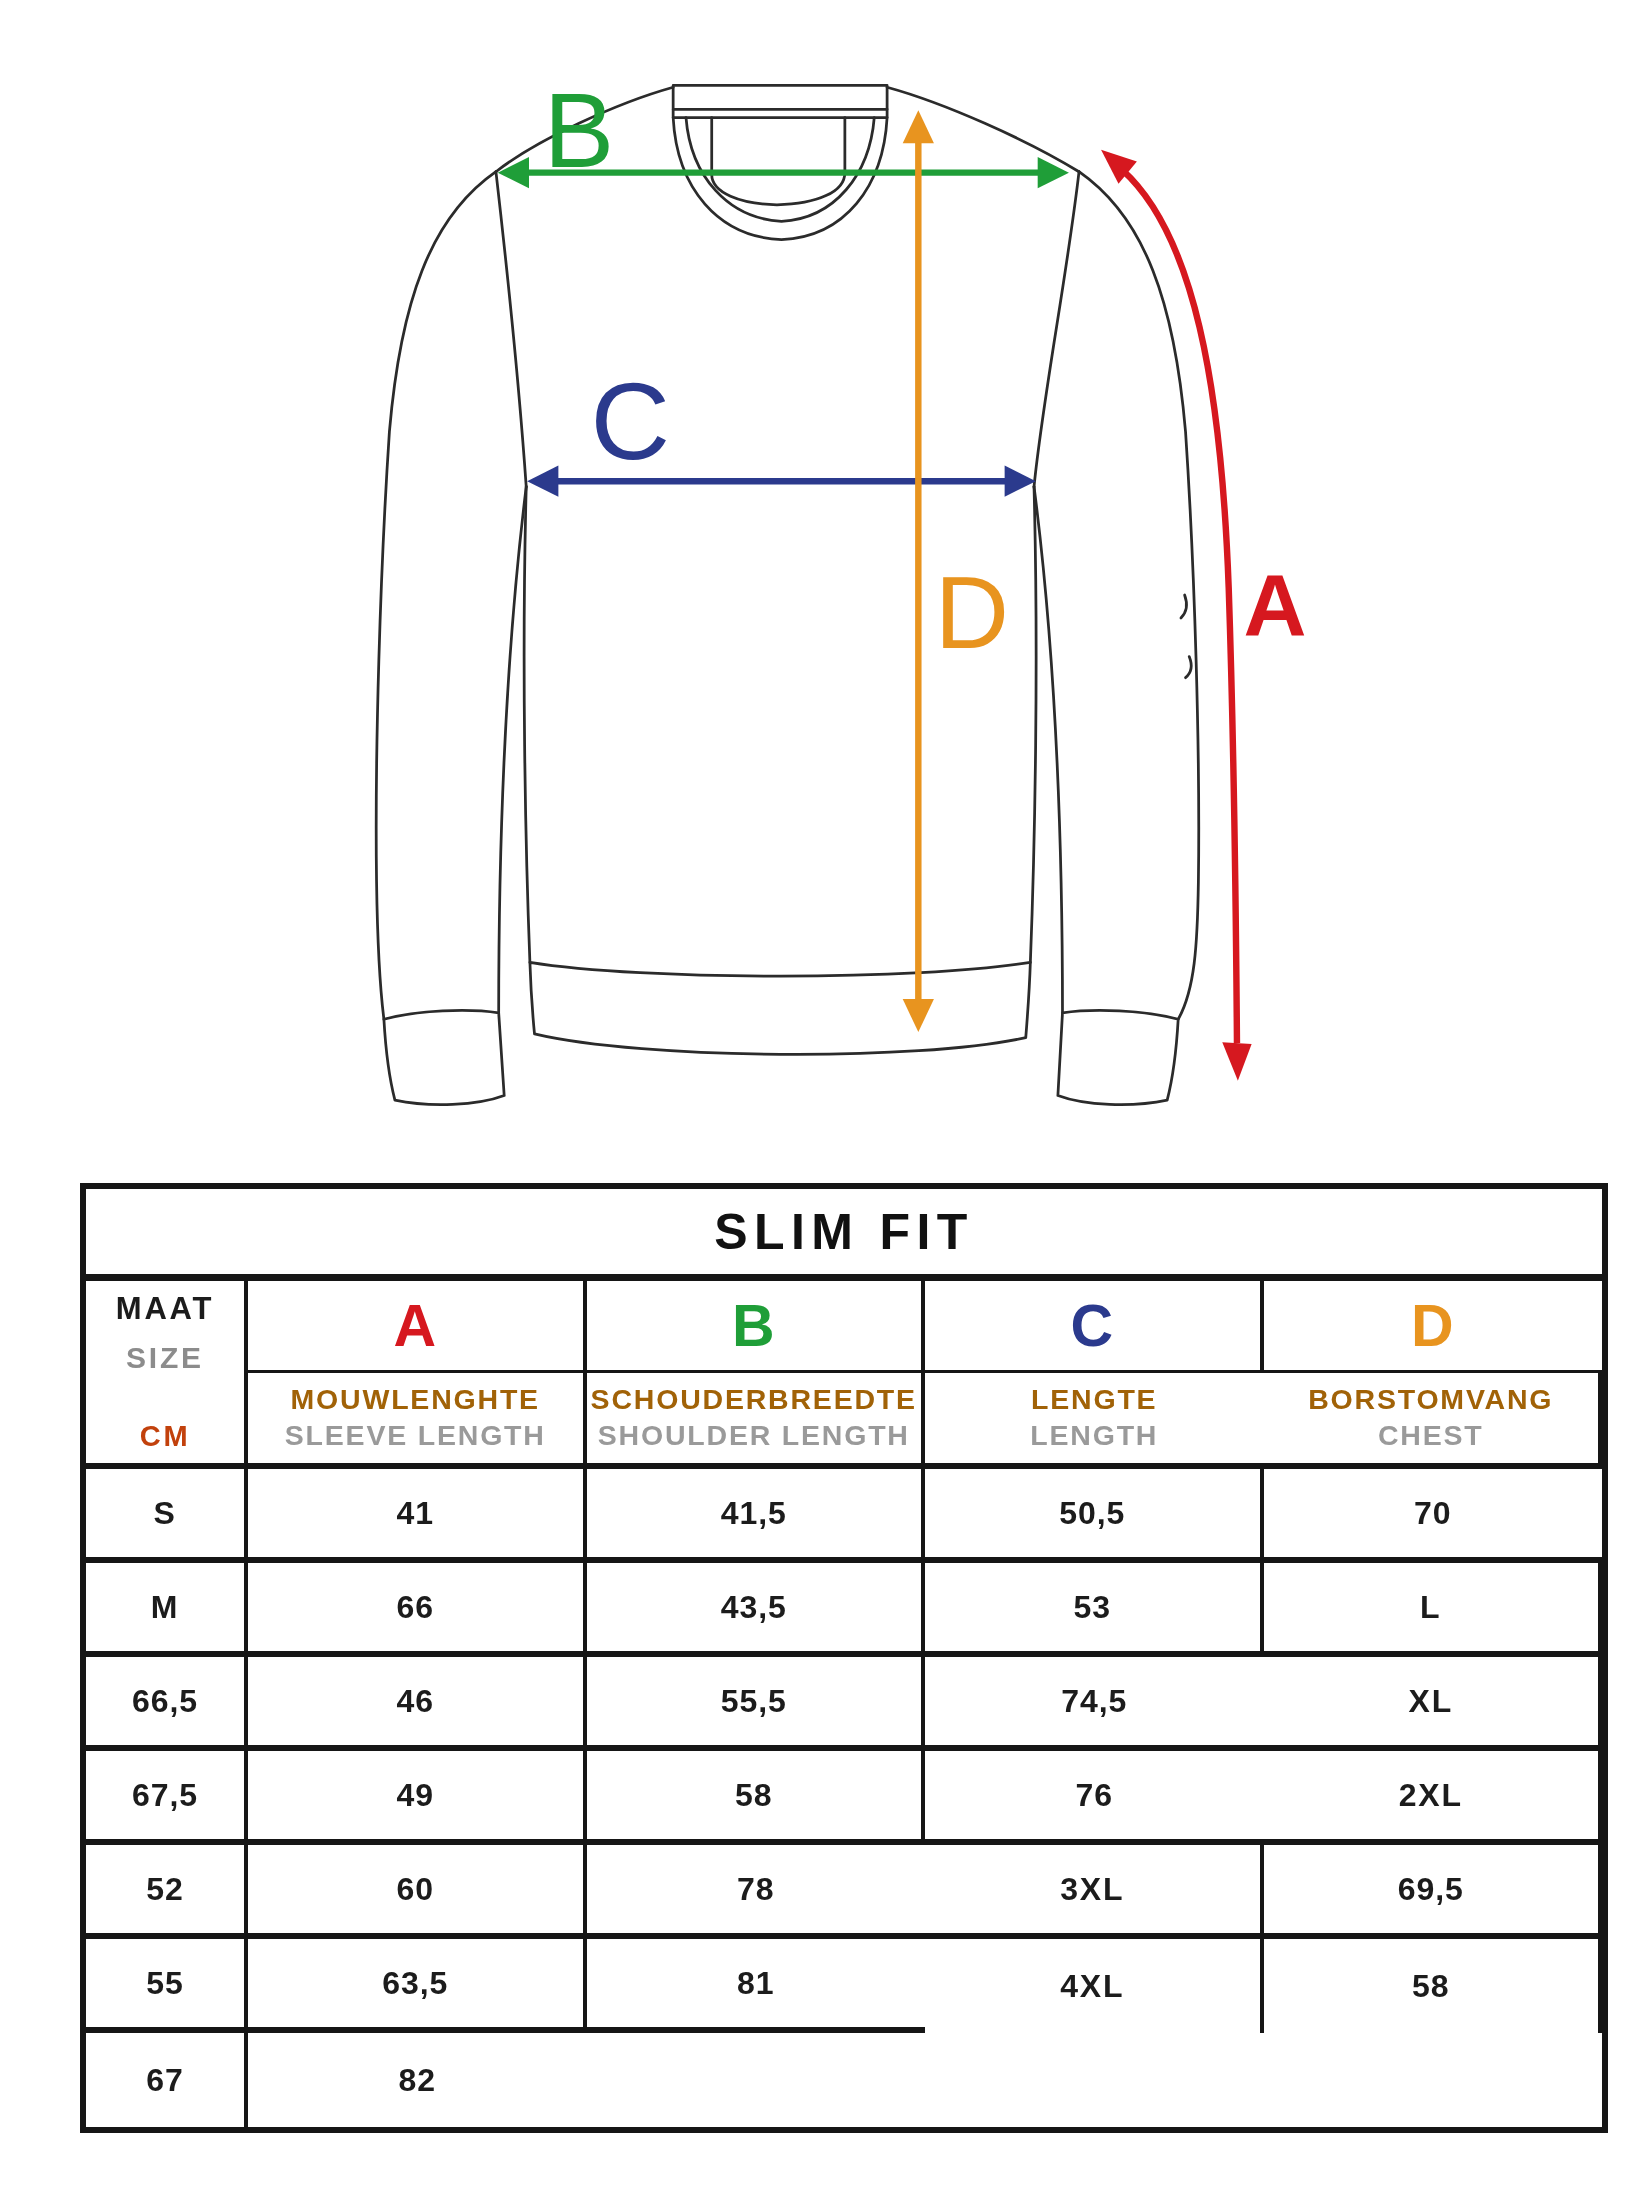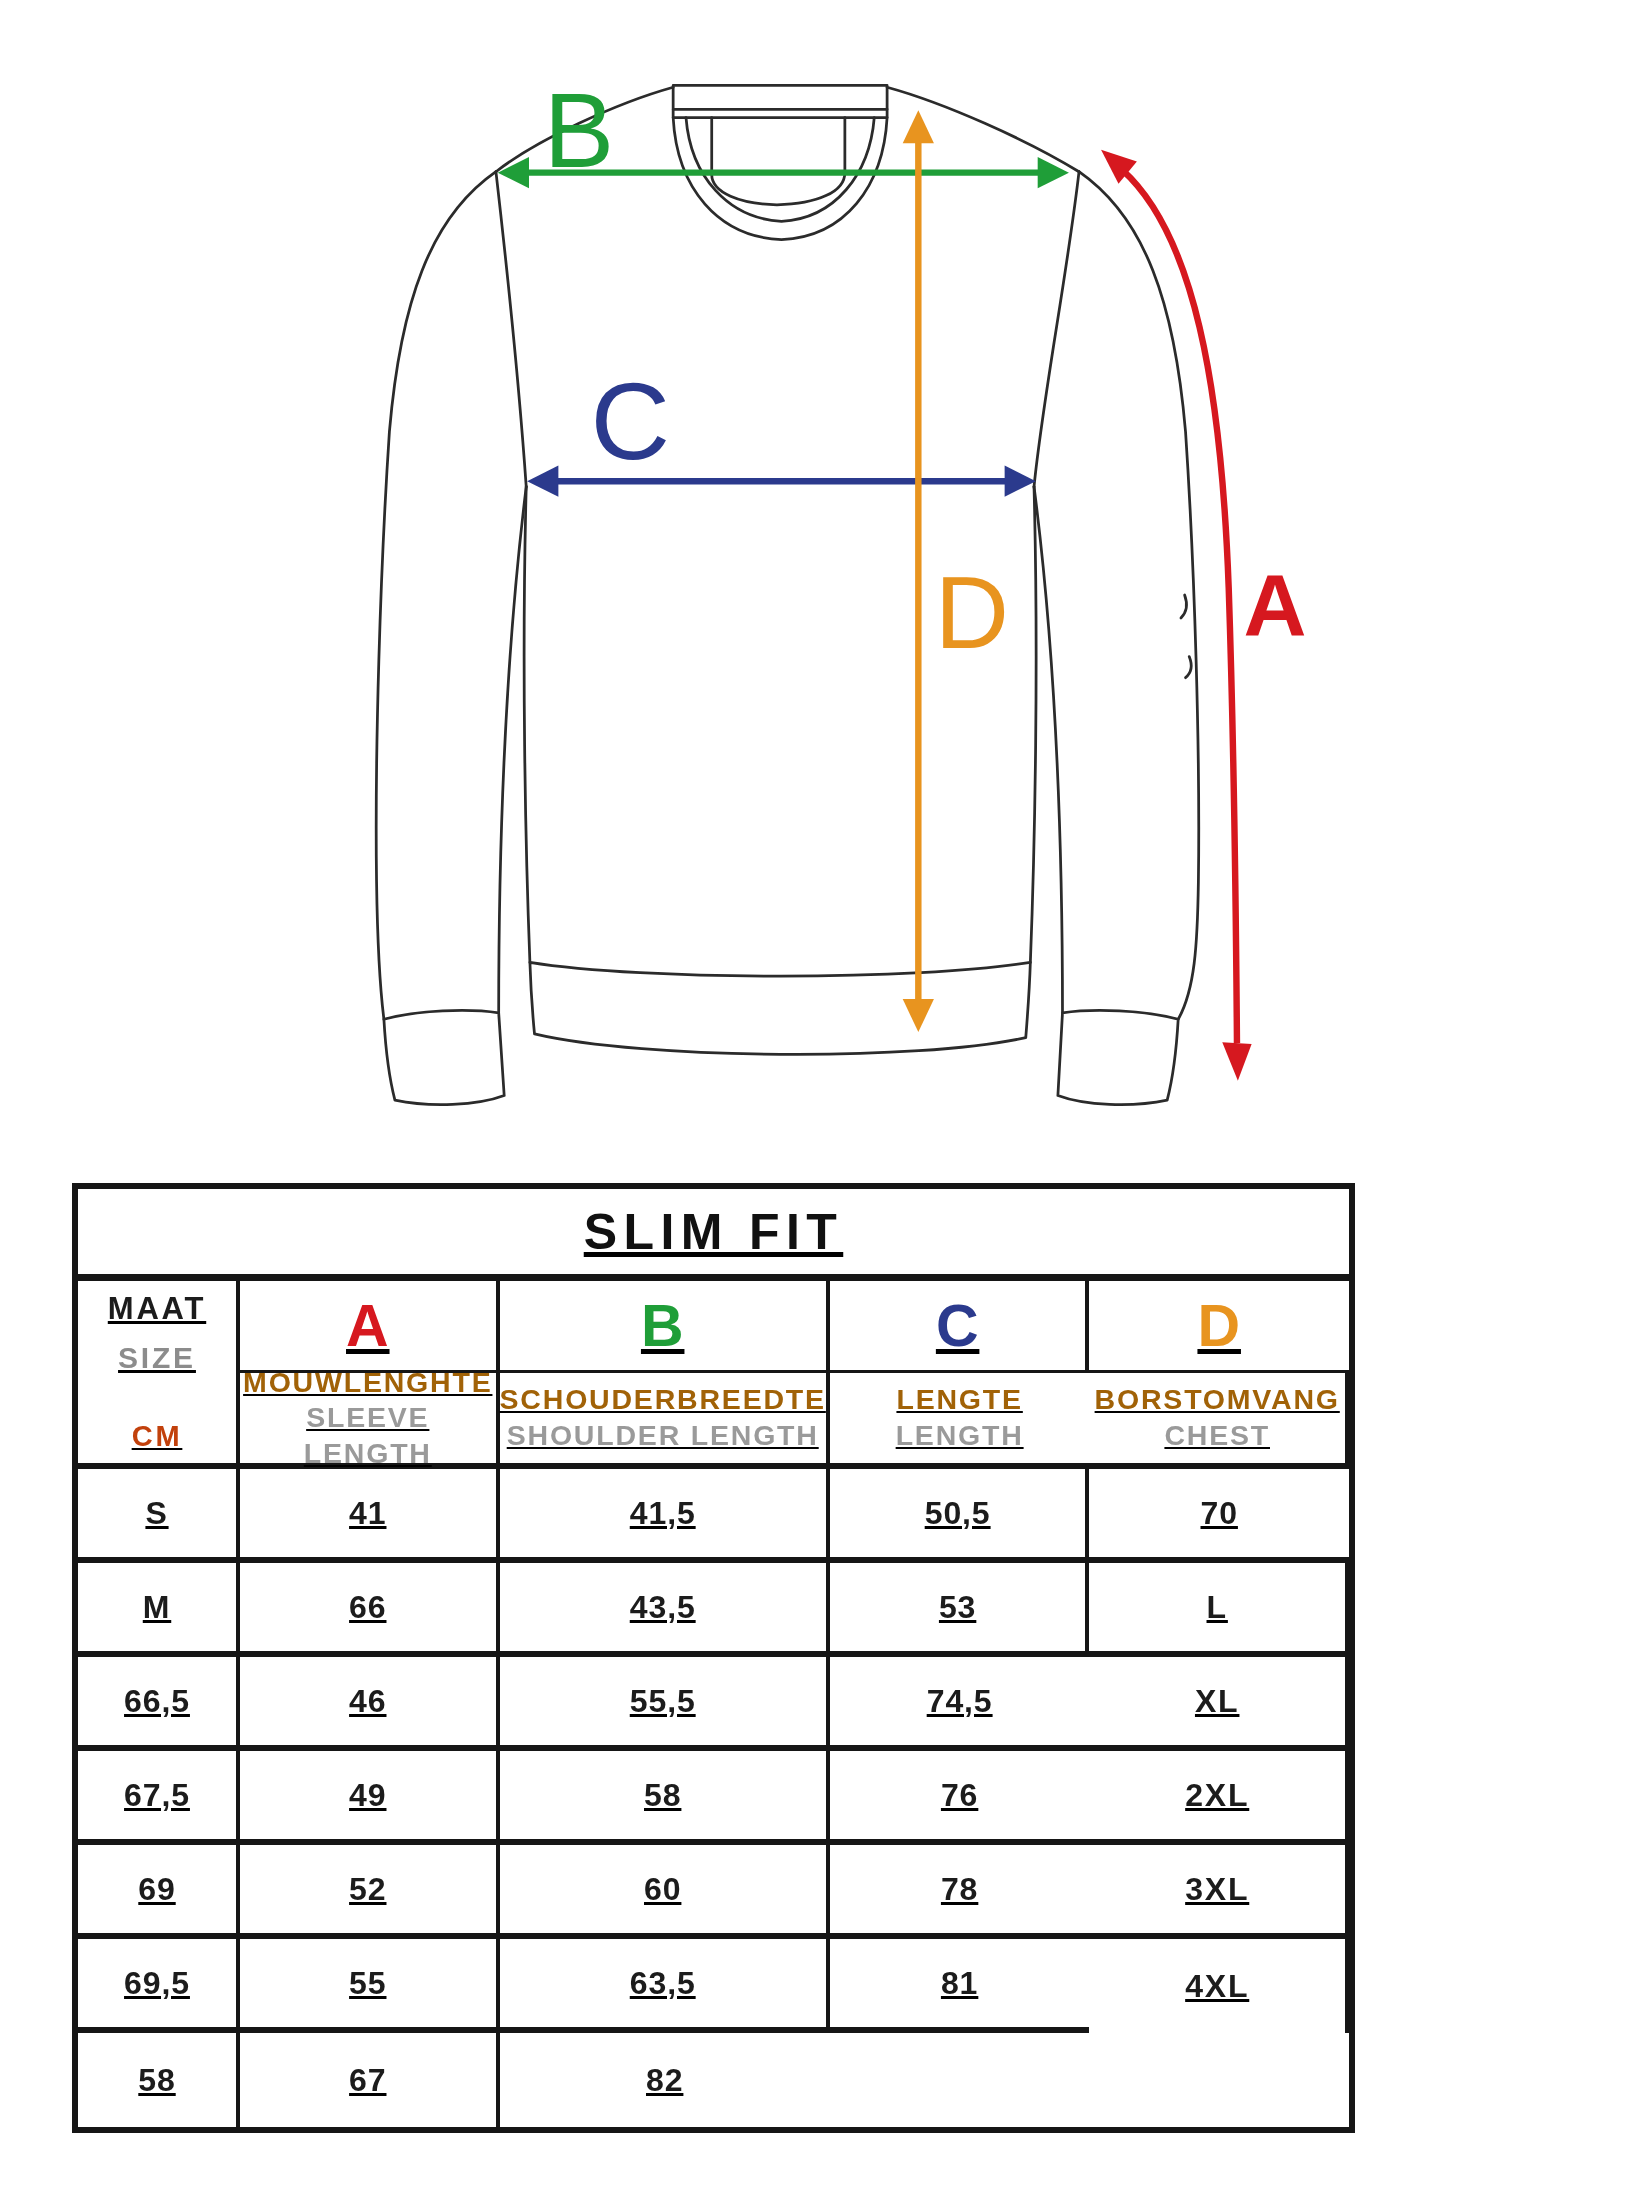--- a/index.html
+++ b/index.html
@@ -16,26 +16,25 @@
   .arrow-shaft{fill:none;stroke-width:7;}
   .head-green{fill:var(--green);stroke:none;}
   .head-blue{fill:var(--blue);stroke:none;}
   .head-orange{fill:var(--orange);stroke:none;}
   .head-red{fill:var(--red);stroke:none;}
   .dim-letter{font-family:"Liberation Sans","DejaVu Sans",sans-serif;font-weight:400;}
   .dim-letter.bold{font-weight:700;}
 
   
   .size-table{
-    position:absolute;left:72px;top:1183px;width:1283px;height:950px;
+    position:absolute;left:80px;top:1183px;width:1528px;height:950px;
     box-sizing:border-box;border:6.4px solid var(--ink);background:#fff;
     display:grid;
     grid-template-columns:162px repeat(4,1fr);
     grid-template-rows:92px 92px 96px repeat(7,1fr);
-    text-decoration:underline;
   }
   .cell{
     box-sizing:border-box;display:flex;align-items:center;justify-content:center;
     border-right:4.6px solid var(--ink);border-bottom:6.4px solid var(--ink);
     text-align:center;color:#1c1c1c;
   }
   .cell.last-col{border-right:none;}
   .cell.last-row{border-bottom:none;}
   .title-cell{
     grid-column:1/6;border-right:none;border-bottom:7.3px solid var(--ink);
@@ -170,21 +169,20 @@
     <div class="cell val-cell">55,5</div>
     <div class="cell val-cell last-col">74,5</div>
 
     <div class="cell size-cell">XL</div>
     <div class="cell val-cell">67,5</div>
     <div class="cell val-cell">49</div>
     <div class="cell val-cell">58</div>
     <div class="cell val-cell last-col">76</div>
 
     <div class="cell size-cell">2XL</div>
-    <div class="cell val-cell">69</div>
     <div class="cell val-cell">52</div>
     <div class="cell val-cell">60</div>
     <div class="cell val-cell last-col">78</div>
 
     <div class="cell size-cell">3XL</div>
     <div class="cell val-cell">69,5</div>
     <div class="cell val-cell">55</div>
     <div class="cell val-cell">63,5</div>
     <div class="cell val-cell last-col">81</div>
 

